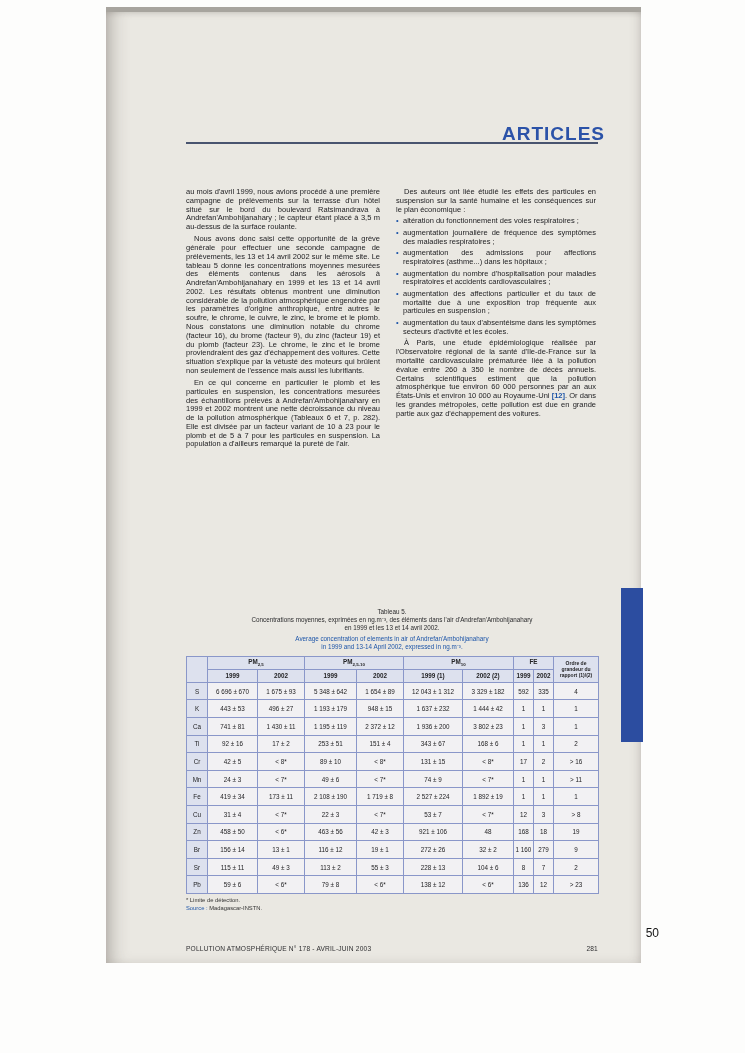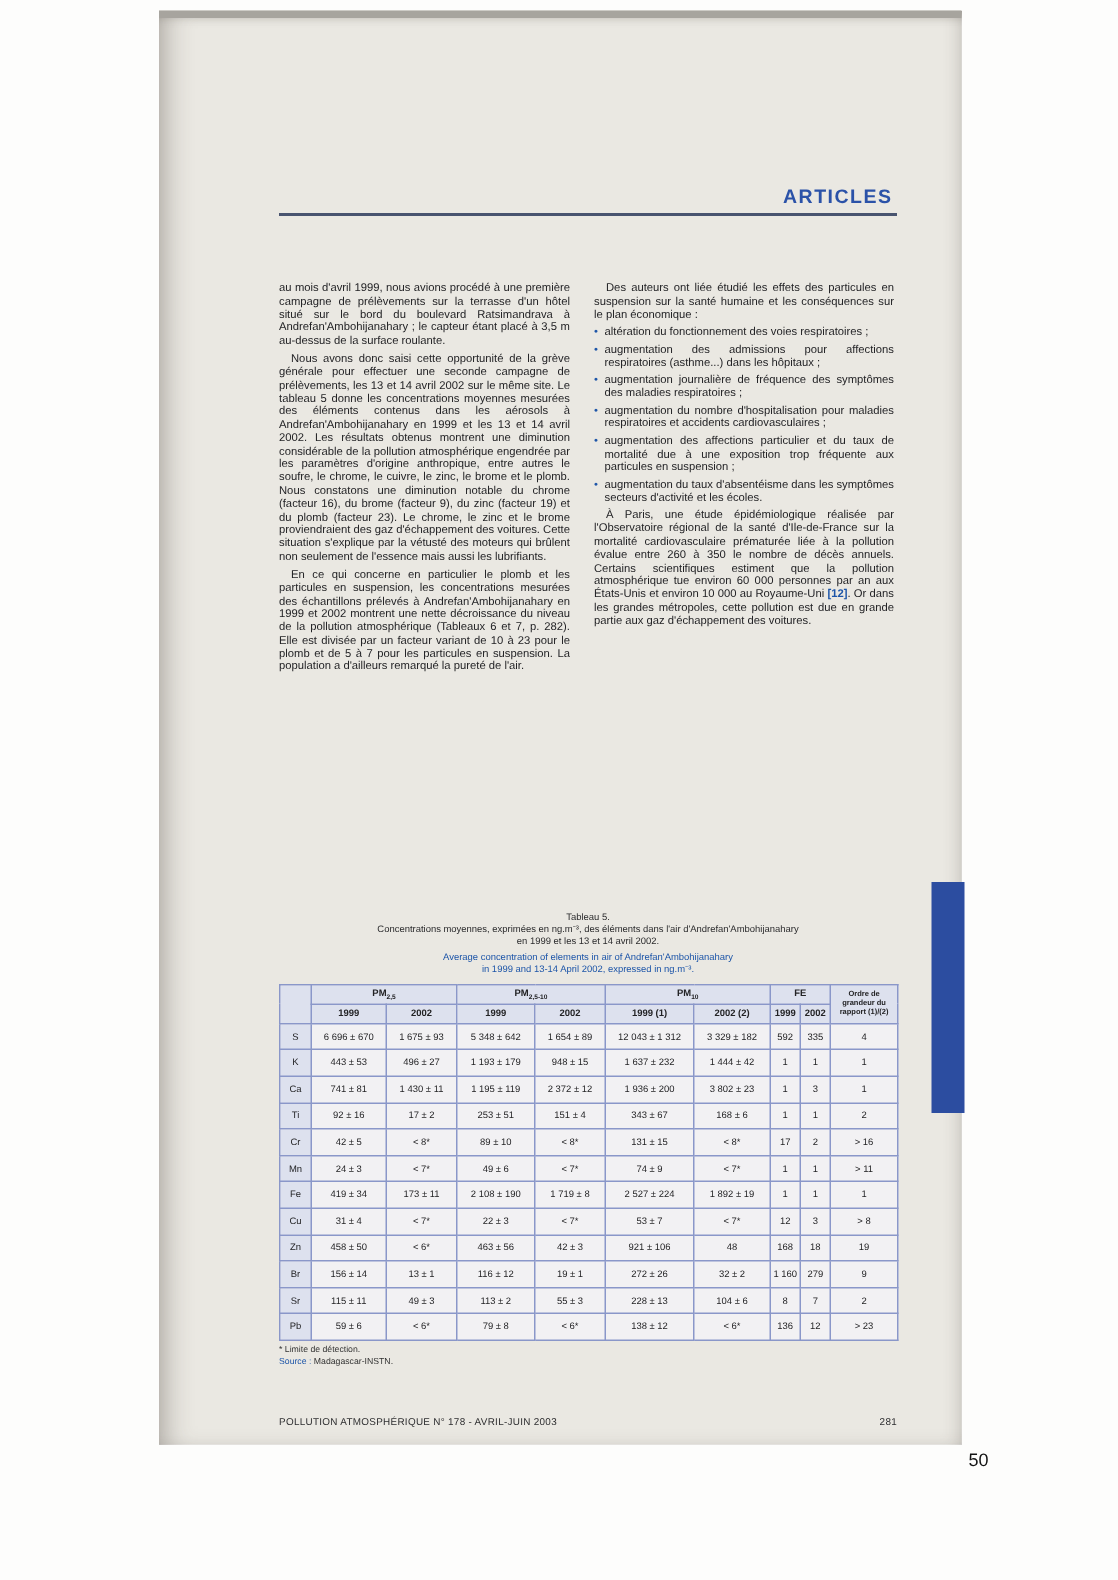--- a/index.html
+++ b/index.html
@@ -18,22 +18,22 @@
     background:#eae8e2;
     box-shadow:
       inset 14px 0 20px -12px rgba(70,62,55,.45),
       inset -7px 0 12px -7px rgba(70,62,55,.28),
       inset 0 10px 8px -7px rgba(70,62,55,.40);
   }
   .scan-top-edge { position:absolute; top:0; left:0; right:0; height:5px; background:#a7a49e; }
 
   
   .articles-header {
-    position:absolute; top:116px; right:46px;
-    font-size:13px; font-weight:bold; letter-spacing:1px;
+    position:absolute; top:116px; right:36px;
+    font-size:19px; font-weight:bold; letter-spacing:1px;
     color:#2b52a8;
   }
   .header-rule {
     position:absolute; top:135px; left:80px; width:412px; height:2px;
     background:#49546f;
   }
 
   
   .columns {
     position:absolute; left:80px; top:181px; width:410px;
@@ -90,21 +90,21 @@
   }
 
   
   .blue-tab {
     position:absolute; left:621px; top:588px; width:22px; height:154px;
     background:#2c4da0;
   }
 
   
   .outer-page-num {
-    position:absolute; right:86px; top:966px;
+    position:absolute; right:86px; top:926px;
     font-size:12px; color:#141414;
   }
 </style>
 </head>
 <body>
 
 <div class="canvas">
   <div class="scan">
     <div class="scan-top-edge"></div>
 
@@ -115,22 +115,22 @@
       <div class="col-left">
         <p>au mois d'avril 1999, nous avions procédé à une première campagne de prélèvements sur la terrasse d'un hôtel situé sur le bord du boulevard Ratsimandrava à Andrefan'Ambohijanahary ; le capteur étant placé à 3,5 m au-dessus de la surface roulante.</p>
         <p class="indent">Nous avons donc saisi cette opportunité de la grève générale pour effectuer une seconde campagne de prélèvements, les 13 et 14 avril 2002 sur le même site. Le tableau 5 donne les concentrations moyennes mesurées des éléments contenus dans les aérosols à Andrefan'Ambohijanahary en 1999 et les 13 et 14 avril 2002. Les résultats obtenus montrent une diminution considérable de la pollution atmosphérique engendrée par les paramètres d'origine anthropique, entre autres le soufre, le chrome, le cuivre, le zinc, le brome et le plomb. Nous constatons une diminution notable du chrome (facteur 16), du brome (facteur 9), du zinc (facteur 19) et du plomb (facteur 23). Le chrome, le zinc et le brome proviendraient des gaz d'échappement des voitures. Cette situation s'explique par la vétusté des moteurs qui brûlent non seulement de l'essence mais aussi les lubrifiants.</p>
         <p class="indent">En ce qui concerne en particulier le plomb et les particules en suspension, les concentrations mesurées des échantillons prélevés à Andrefan'Ambohijanahary en 1999 et 2002 montrent une nette décroissance du niveau de la pollution atmosphérique (Tableaux 6 et 7, p. 282). Elle est divisée par un facteur variant de 10 à 23 pour le plomb et de 5 à 7 pour les particules en suspension. La population a d'ailleurs remarqué la pureté de l'air.</p>
       </div>
 
       <div class="col-right">
         <p class="intro">Des auteurs ont liée étudié les effets des particules en suspension sur la santé humaine et les conséquences sur le plan économique :</p>
         <ul class="bullets">
             <li>altération du fonctionnement des voies respiratoires ;</li>
+            <li>augmentation journalière de fréquence des symptômes des maladies respiratoires ;</li>
             <li>augmentation des admissions pour affections respiratoires (asthme...) dans les hôpitaux ;</li>
-            <li>augmentation journalière de fréquence des symptômes des maladies respiratoires ;</li>
             <li>augmentation du nombre d'hospitalisation pour maladies respiratoires et accidents cardiovasculaires ;</li>
             <li>augmentation des affections particulier et du taux de mortalité due à une exposition trop fréquente aux particules en suspension ;</li>
             <li>augmentation du taux d'absentéisme dans les symptômes secteurs d'activité et les écoles.</li>
           </ul>
         <p class="closing"><span>À Paris, une étude épidémiologique réalisée par l'Observatoire régional de la santé d'Ile-de-France sur la mortalité cardiovasculaire prématurée liée à la pollution évalue entre 260 à 350 le nombre de décès annuels. Certains scientifiques estiment que la pollution atmosphérique tue environ 60 000 personnes par an aux États-Unis et environ 10 000 au Royaume-Uni </span><span class="ref">[12]</span><span>. Or dans les grandes métropoles, cette pollution est due en grande partie aux gaz d'échappement des voitures.</span></p>
       </div>
     </div>
 
     <div class="table-block">
       <div class="caption">

